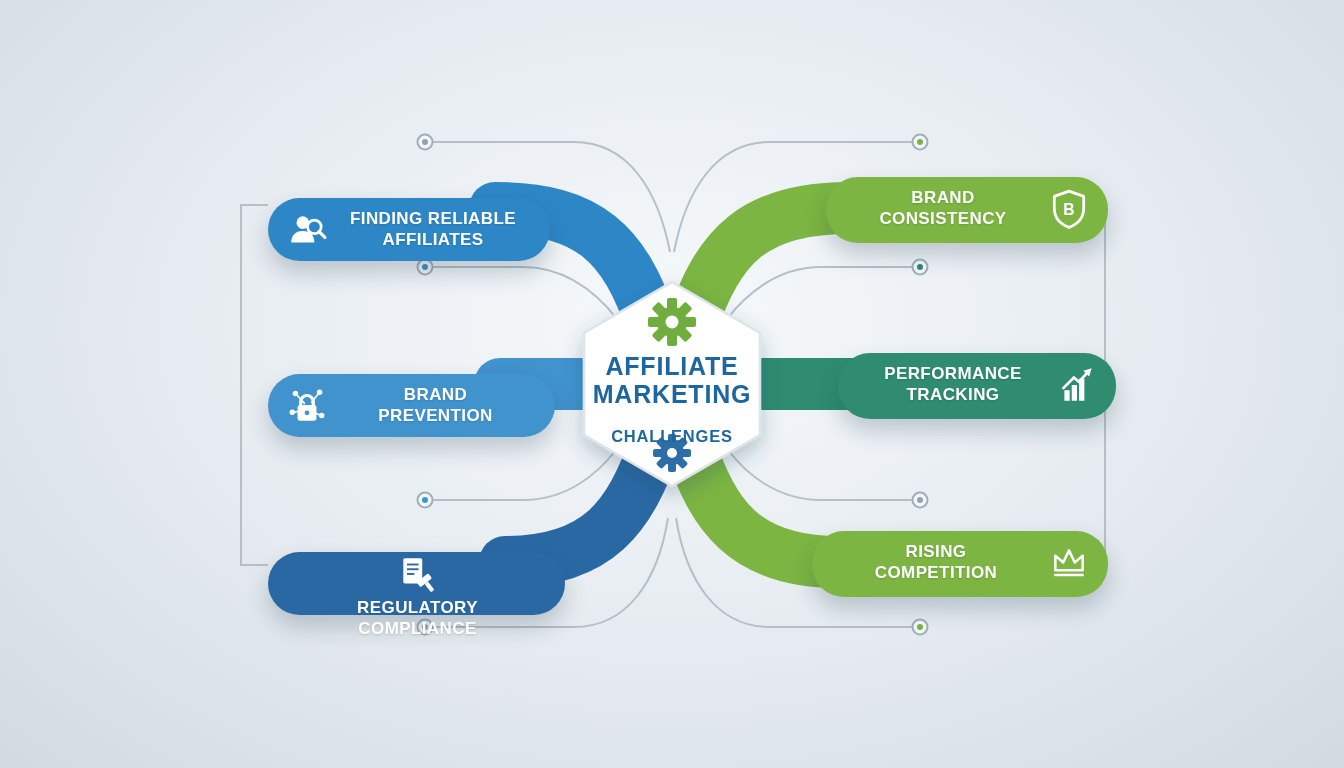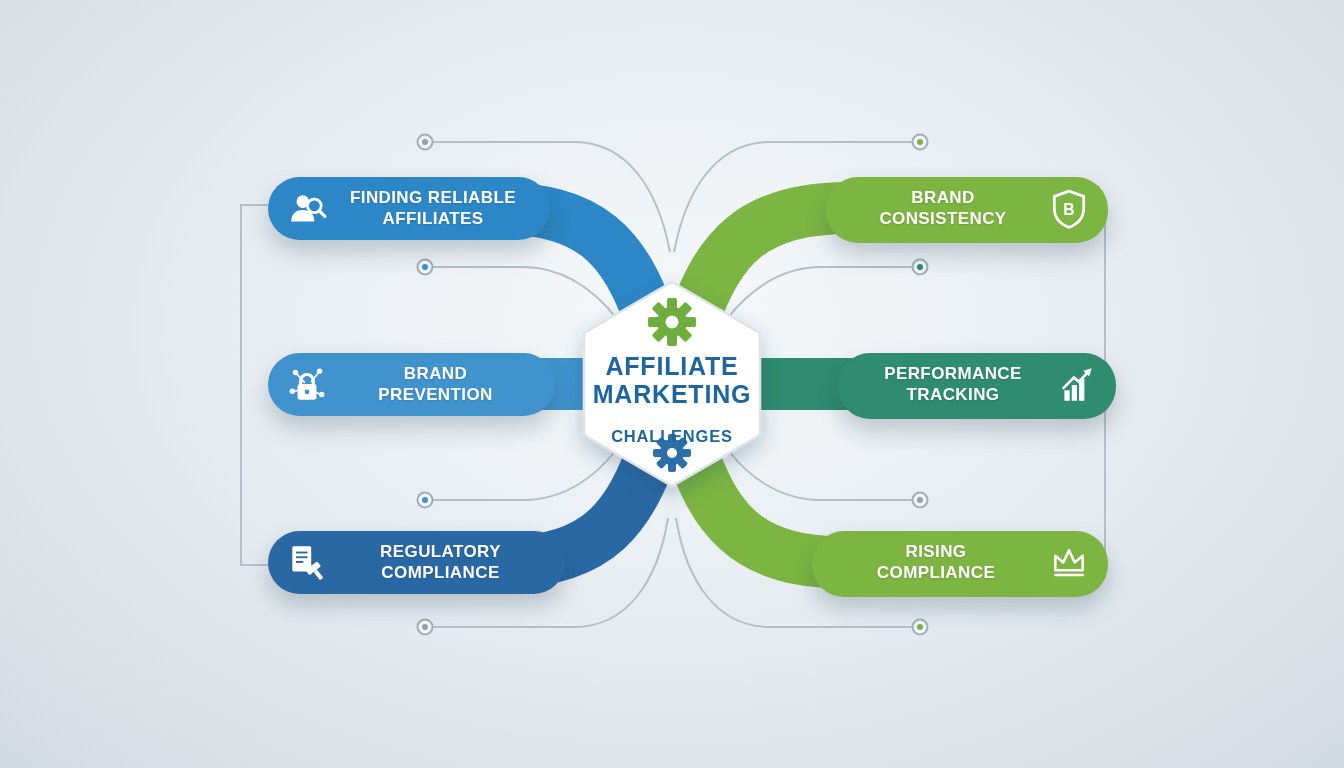--- a/index.html
+++ b/index.html
@@ -10,25 +10,25 @@
   }
   .layer{position:absolute;left:0;top:0;}
   .pill{
     position:absolute;height:63px;border-radius:32px;
     display:flex;align-items:center;color:#fff;
     box-shadow:0 12px 22px rgba(25,50,75,.22);
     z-index:3;
   }
   .pill-blue{background:#2D87C6;}
   .pill-midblue{background:#4193CD;}
-  .pill-darkblue{background:#2A68A4;}
+  .pill-darkblue{background:#2A68A4;flex-direction:column;}
   .pill-green{background:#7CB542;}
   .pill-teal{background:#2F8C6F;}
   .pill .icon{width:46px;display:flex;align-items:center;justify-content:center;flex:0 0 46px;}
-  .pill-left{padding:0 14px 0 16px;}
+  .pill-left{padding:0 14px 0 16px;margin-top:21px;}
   .pill-right{padding:0 16px 3px 14px;}
   .pill-label{
     flex:1;text-align:center;font-weight:bold;font-size:17px;line-height:1.22;
     letter-spacing:.4px;white-space:pre-line;text-shadow:0 1px 2px rgba(0,0,0,.15);
   }
   .center-text{
     position:absolute;left:672px;top:352px;transform:translateX(-50%);
     width:190px;text-align:center;color:#1E66A0;z-index:6;
   }
   .ct-big{font-size:25px;font-weight:bold;letter-spacing:.8px;line-height:1.12;}
@@ -205,21 +205,21 @@
         <rect x="15" y="20" width="5" height="15" fill="#fff"></rect>
         <rect x="22" y="14" width="5" height="21" fill="#fff"></rect>
         <path d="M7 23 L17 13 L22 17 L30 8" fill="none" stroke="#fff" stroke-width="2.6" stroke-linecap="round"></path>
         <polygon points="34,4 26,6.5 31.5,12" fill="#fff"></polygon>
       </svg>
     </span>
   </div>
 
   <div class="pill pill-green pill-right" style="left:812px;top:531px;width:266px;">
     <div class="pill-label">RISING
-COMPLIANCE</div>
+COMPETITION</div>
     <span class="icon">
       <svg width="42" height="42" viewBox="0 0 40 40">
         <path d="M7 27 V13 L14.5 19.5 L20 8 L25.5 19.5 L33 13 V27 Z" fill="none" stroke="#fff" stroke-width="2.4" stroke-linejoin="round"></path>
         <line x1="7" y1="31.5" x2="33" y2="31.5" stroke="#fff" stroke-width="2.4" stroke-linecap="round"></line>
       </svg>
     </span>
   </div>
 
   <div class="center-text">
     <div class="ct-big">AFFILIATE</div>

